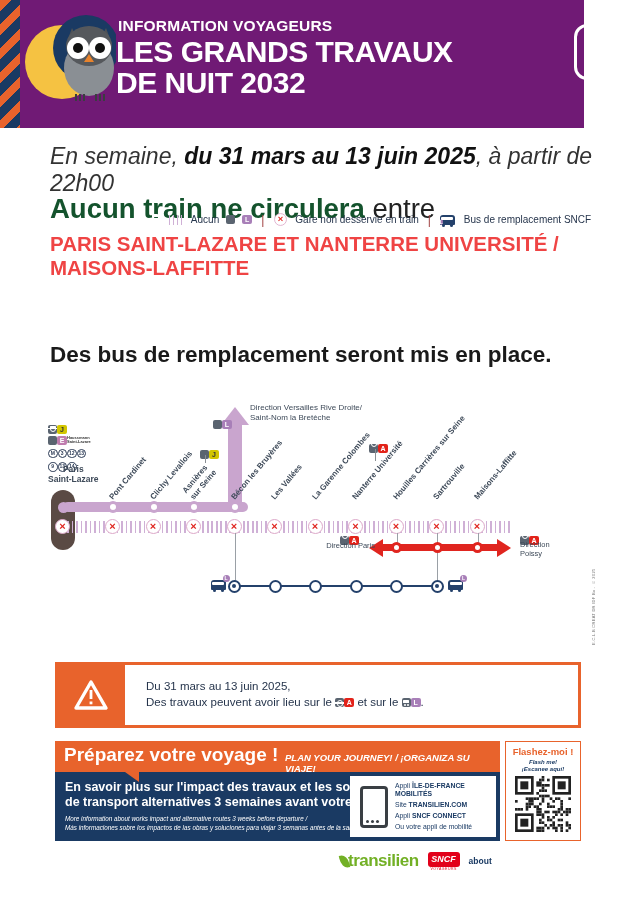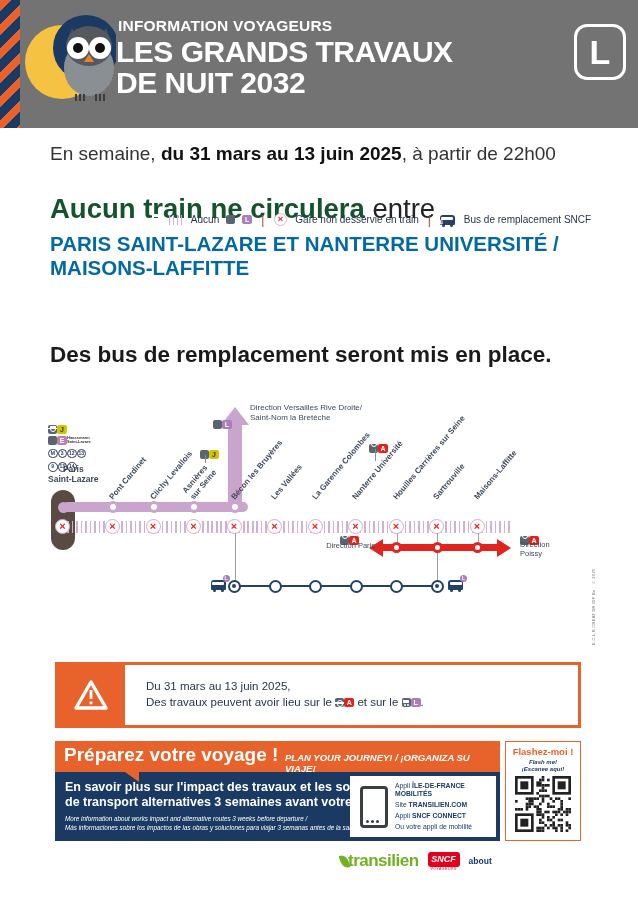--- a/index.html
+++ b/index.html
@@ -1,36 +1,36 @@
 <!DOCTYPE html>
 <html><head>
 <meta charset="utf-8">
 <style>
   html,body{margin:0;padding:0;background:#fff;}
   .page{position:relative;width:638px;height:900px;background:#fff;overflow:hidden;
         font-family:"Liberation Sans",sans-serif;color:#1a1a1a;}
 
   
-  .header{position:absolute;left:0;top:0;width:638px;height:128px;background:#737373;}
+  .header{position:absolute;left:0;top:0;width:584px;height:128px;background:#701a75;}
   .stripes{position:absolute;left:0;top:0;width:20px;height:128px;
            background:repeating-linear-gradient(135deg,#E8632C 0 8px,#1A3A63 8px 17px);}
   .owl-moon{position:absolute;left:24px;top:10px;}
   .h-kicker{position:absolute;left:118px;top:17px;color:#fff;font-size:15.5px;font-weight:bold;letter-spacing:.2px;}
   .h-title1{position:absolute;left:116px;top:35px;color:#fff;font-size:30px;font-weight:800;letter-spacing:-0.5px;}
   .h-title2{position:absolute;left:116px;top:66px;color:#fff;font-size:30px;font-weight:800;letter-spacing:-0.5px;}
   .l-badge{position:absolute;left:574px;top:24px;width:46px;height:50px;border:3.5px solid #fff;border-radius:13px;
            color:#fff;font-size:34px;font-weight:bold;text-align:center;line-height:50px;}
 
   
-  .intro{position:absolute;left:50px;top:143px;font-size:19px;color:#333;}
+  .intro{position:absolute;left:50px;top:143px;font-size:23px;color:#333;font-style:italic;}
   .intro b{color:#111;}
   .headline{position:absolute;left:50px;top:193px;width:545px;}
   .headline .big{font-size:27.5px;color:#222;}
   .headline .big b{color:#14532d;font-weight:800;}
-  .headline .route{margin-top:7px;font-size:20.5px;line-height:24px;font-weight:800;color:#0369a1;}
+  .headline .route{margin-top:7px;font-size:20.5px;line-height:24px;font-weight:800;color:#ef4444;}
   .subhead{position:absolute;left:50px;top:342px;font-size:22.5px;font-weight:800;color:#1a1a1a;}
 
   
   .map{position:absolute;left:0;top:400px;width:638px;height:255px;}
   .map *{position:absolute;}
   .st-label{font-size:8px;font-weight:bold;color:#3E4A59;white-space:pre-line;line-height:9.5px;
             transform-origin:0 100%;transform:rotate(-50deg);}
   .plain{position:static;display:inline-block;}
 
   .mini{display:inline-block;width:9px;height:9px;border-radius:2px;position:relative;vertical-align:middle;background:#5a6470;}

